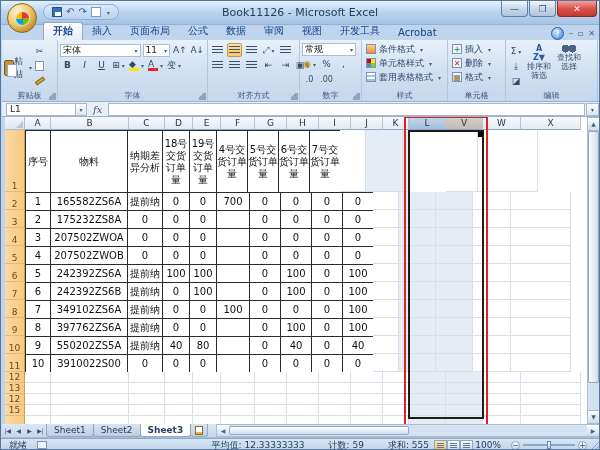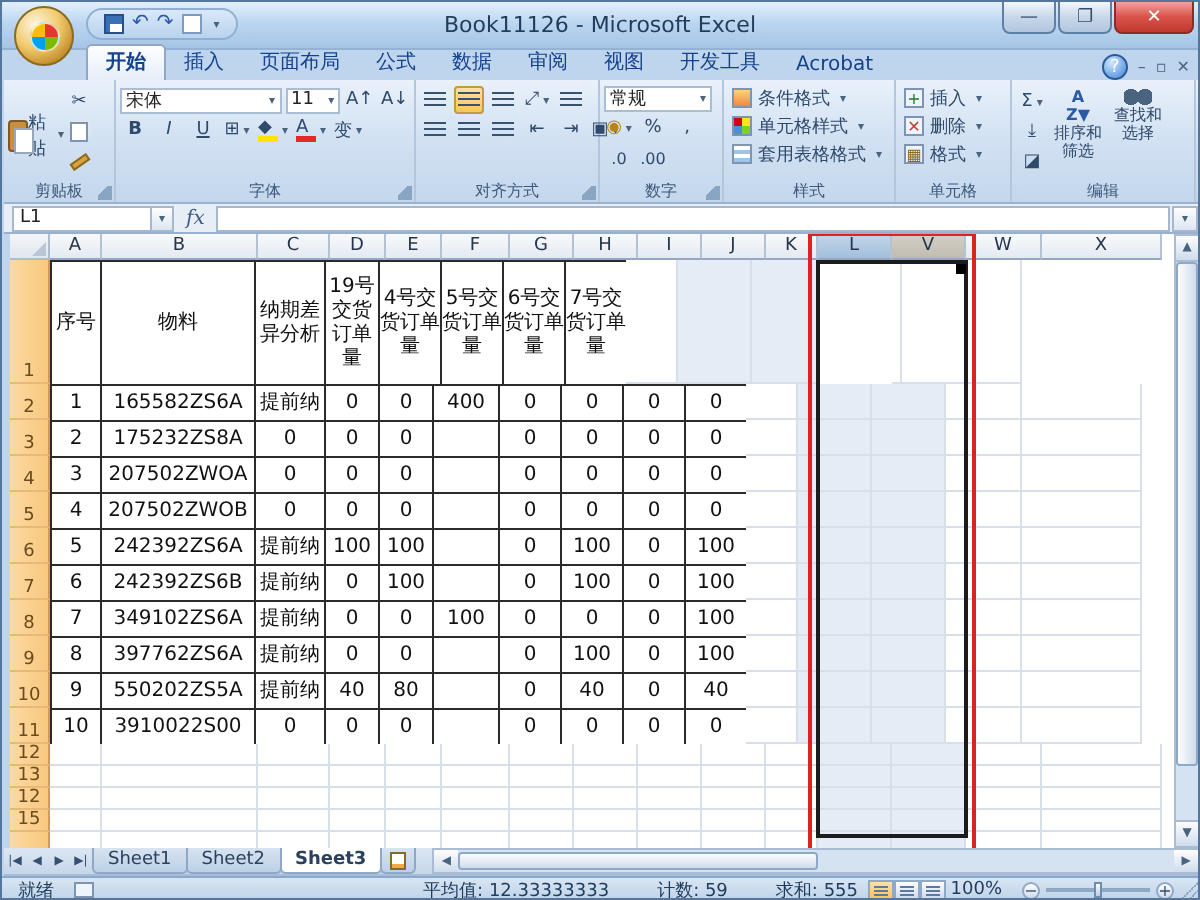--- a/index.html
+++ b/index.html
@@ -393,39 +393,40 @@
         <div class="colhdr sel-v" style="width: 37px;">V</div>
         <div class="colhdr" style="width: 38px;">W</div>
         <div class="colhdr" style="width: 60px;">X</div>
       </div>
     <div id="grid-rows">
         <div class="grow" style="height: 62px;">
           <div class="rowhdr">1</div>
           <div class="cell tb" style="width: 26px;">序号</div>
           <div class="cell tb" style="width: 78px;">物料</div>
           <div class="cell tb" style="width: 36px;">纳期差异分析</div>
+          <div class="cell tb" style="width: 28px;">18号交货订单量</div>
           <div class="cell tb" style="width: 28px;">19号交货订单量</div>
           <div class="cell tb" style="width: 32px;">4号交货订单量</div>
           <div class="cell tb" style="width: 32px; text-align: center;">5号交货订单量</div>
           <div class="cell tb" style="width: 32px;">6号交货订单量</div>
           <div class="cell tb" style="width: 32px;">7号交货订单量</div>
           <div class="cell" style="width: 26px;"></div>
           <div class="cell sel" style="width: 37px;"></div>
           <div class="cell sel" style="width: 37px;"></div>
           <div class="cell" style="width: 38px;"></div>
           <div class="cell" style="width: 60px;"></div>
         </div>
         <div class="grow" style="height: 18px;">
           <div class="rowhdr">2</div>
           <div class="cell tb" style="width: 26px;">1</div>
           <div class="cell tb" style="width: 78px;">165582ZS6A</div>
           <div class="cell tb" style="width: 36px;">提前纳</div>
           <div class="cell tb" style="width: 28px;">0</div>
           <div class="cell tb" style="width: 28px;">0</div>
-          <div class="cell tb" style="width: 34px;">400</div>
+          <div class="cell tb" style="width: 34px;">700</div>
           <div class="cell tb" style="width: 32px;">0</div>
           <div class="cell tb" style="width: 32px;">0</div>
           <div class="cell tb" style="width: 32px;">0</div>
           <div class="cell tb" style="width: 32px;">0</div>
           <div class="cell" style="width: 26px;"></div>
           <div class="cell sel" style="width: 37px;"></div>
           <div class="cell sel" style="width: 37px;"></div>
           <div class="cell" style="width: 38px;"></div>
           <div class="cell" style="width: 60px;"></div>
         </div>

